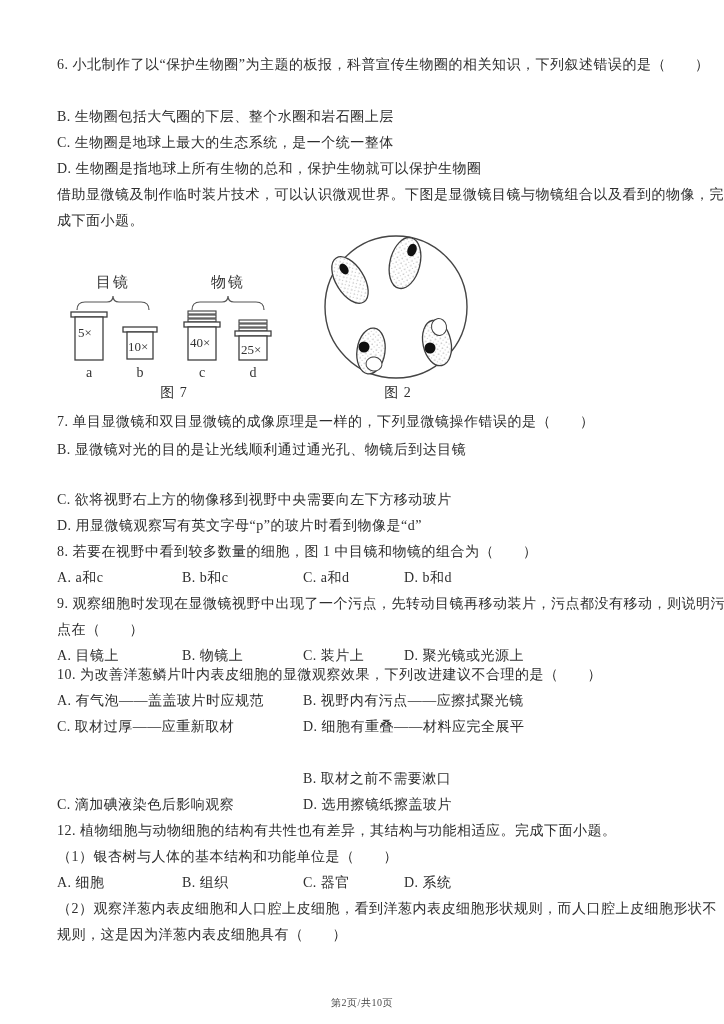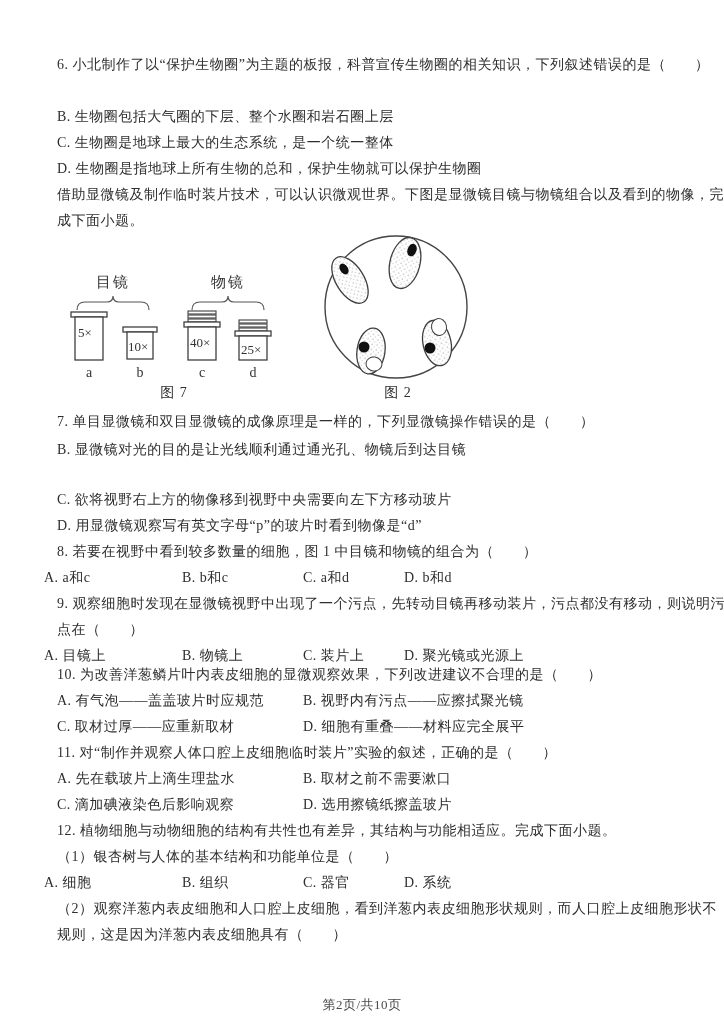--- a/index.html
+++ b/index.html
@@ -7,26 +7,26 @@
     position:relative; width:724px; height:1024px; background:#ffffff;
     font-family:"Liberation Serif","DejaVu Serif",serif;
     color:#2e2e2e; font-size:14px; overflow:hidden;
   }
   .ln {
     position:absolute; left:57px; height:26px; line-height:26px;
     white-space:pre; letter-spacing:0.5px;
   }
   .optrow { position:absolute; left:0; top:0; width:724px; height:26px; }
   .optrow .col { position:absolute; top:0; height:26px; line-height:26px; white-space:pre; letter-spacing:0.5px; }
-  .c1 { left:44px; } .c2 { left:182px; } .c3 { left:303px; } .c4 { left:404px;text-align:center; }
+  .c1 { left:57px; } .c2 { left:182px; } .c3 { left:303px; } .c4 { left:404px;text-align:center; }
   .b1 { left:57px; } .b2 { left:303px; }
   .figcap { position:absolute; text-align:center; height:20px; line-height:20px; letter-spacing:1px; }
   .footer {
     position:absolute; left:0; top:996px; width:724px; text-align:center;
-    font-size:13px; color:#4a4a4a; letter-spacing:0.5px;
+    font-size:10px; color:#4a4a4a; letter-spacing:0.5px;
   }
   svg text { font-family:"Liberation Serif","DejaVu Serif",serif; fill:#333; }
   svg .lenslabel { font-size:15px; letter-spacing:2px; }
   svg .mag { font-size:13px; }
   svg .letter { font-size:14px; }
 </style>
 </head>
 <body>
 
 <div class="page">
@@ -138,23 +138,21 @@
   <div class="ln" style="top:662px">10. 为改善洋葱鳞片叶内表皮细胞的显微观察效果，下列改进建议不合理的是（　　）</div>
   <div class="optrow" style="top:714px">
     <span class="col b1">C. 取材过厚——应重新取材</span>
     <span class="col b2">D. 细胞有重叠——材料应完全展平</span>
   </div>
   <div class="optrow" style="top:688px">
     <span class="col b1">A. 有气泡——盖盖玻片时应规范</span>
     <span class="col b2">B. 视野内有污点——应擦拭聚光镜</span>
   </div>
 
-  <div class="ln" style="top:740px">11. 对“制作并观察人体口腔上皮细胞临时装片”实验的叙述，正确的是（　　）</div>
   <div class="optrow" style="top:766px">
-    <span class="col b1">A. 先在载玻片上滴生理盐水</span>
     <span class="col b2">B. 取材之前不需要漱口</span>
   </div>
   <div class="optrow" style="top:792px">
     <span class="col b1">C. 滴加碘液染色后影响观察</span>
     <span class="col b2">D. 选用擦镜纸擦盖玻片</span>
   </div>
 
   <div class="ln" style="top:818px">12. 植物细胞与动物细胞的结构有共性也有差异，其结构与功能相适应。完成下面小题。</div>
   <div class="ln" style="top:844px">（1）银杏树与人体的基本结构和功能单位是（　　）</div>
   <div class="optrow" style="top:870px">

